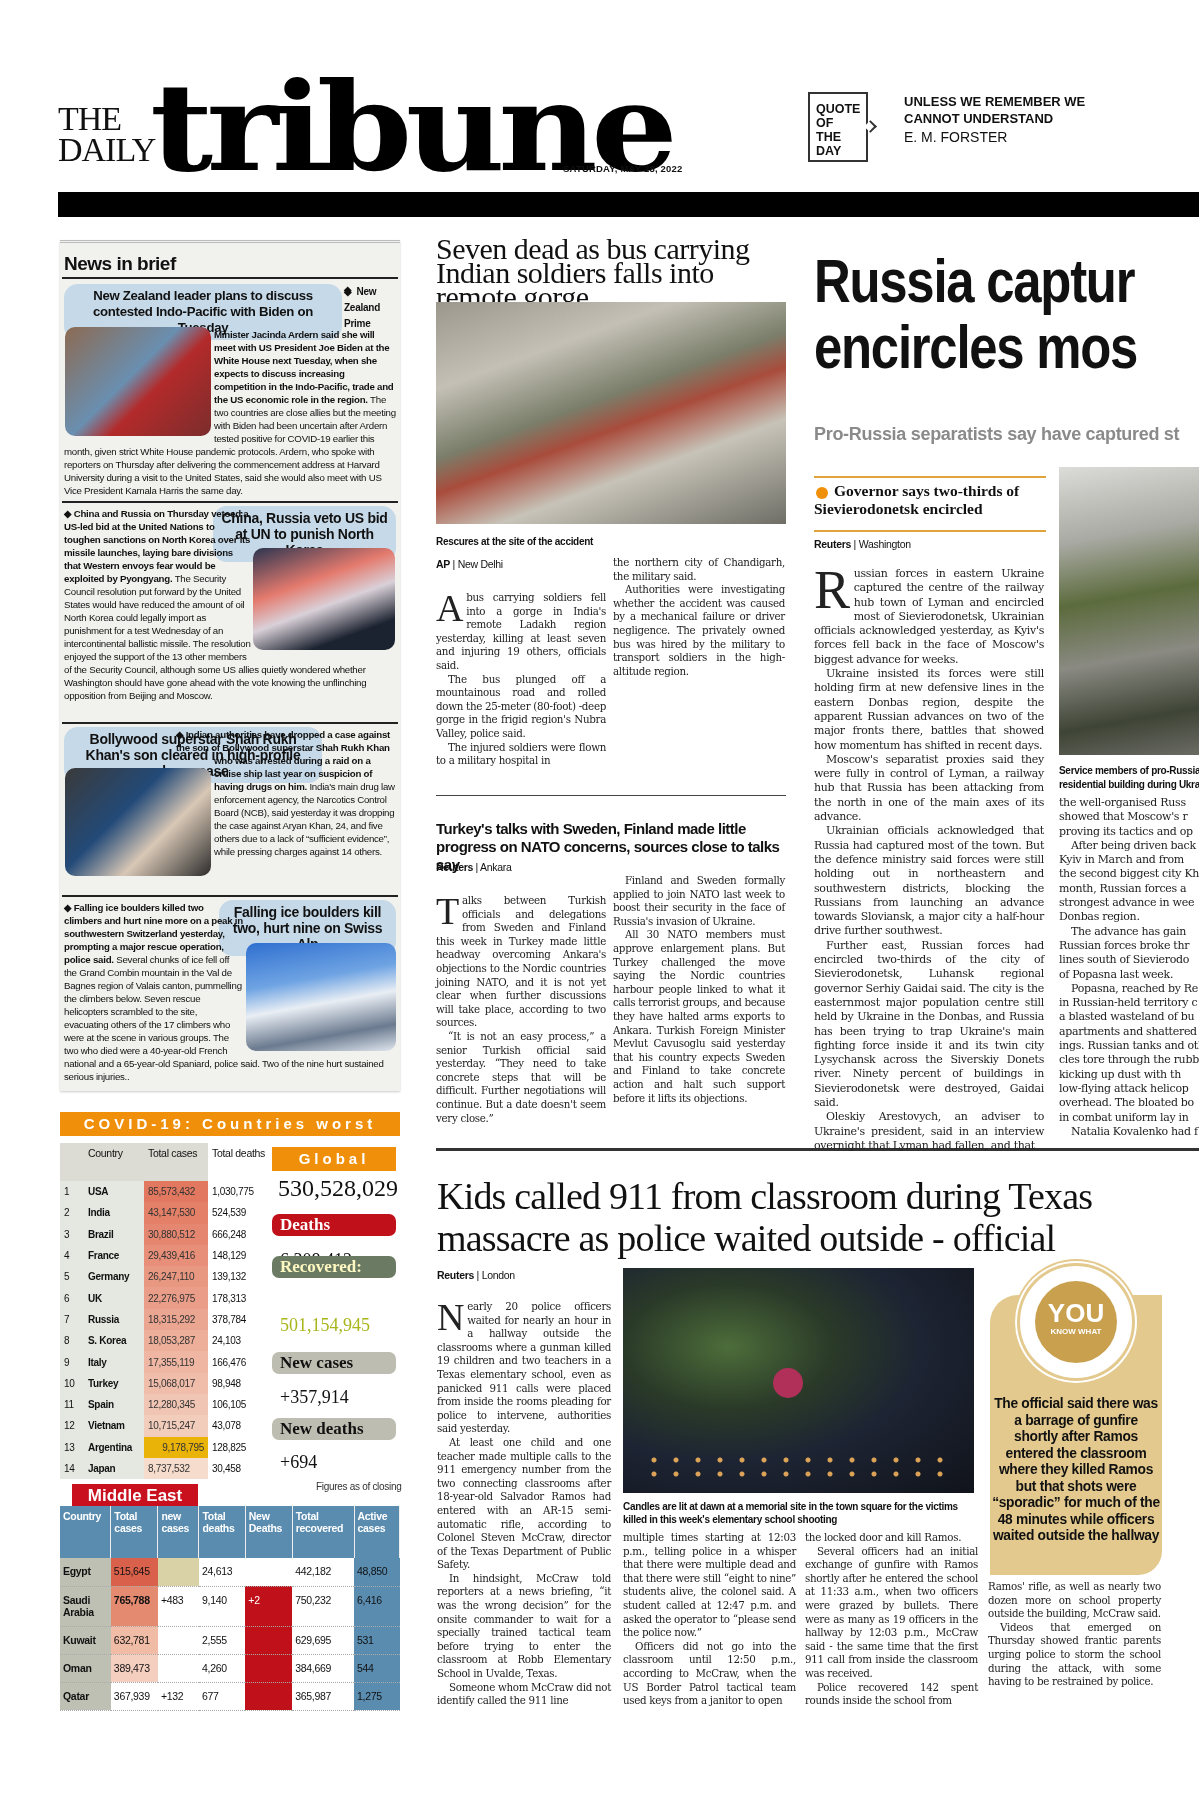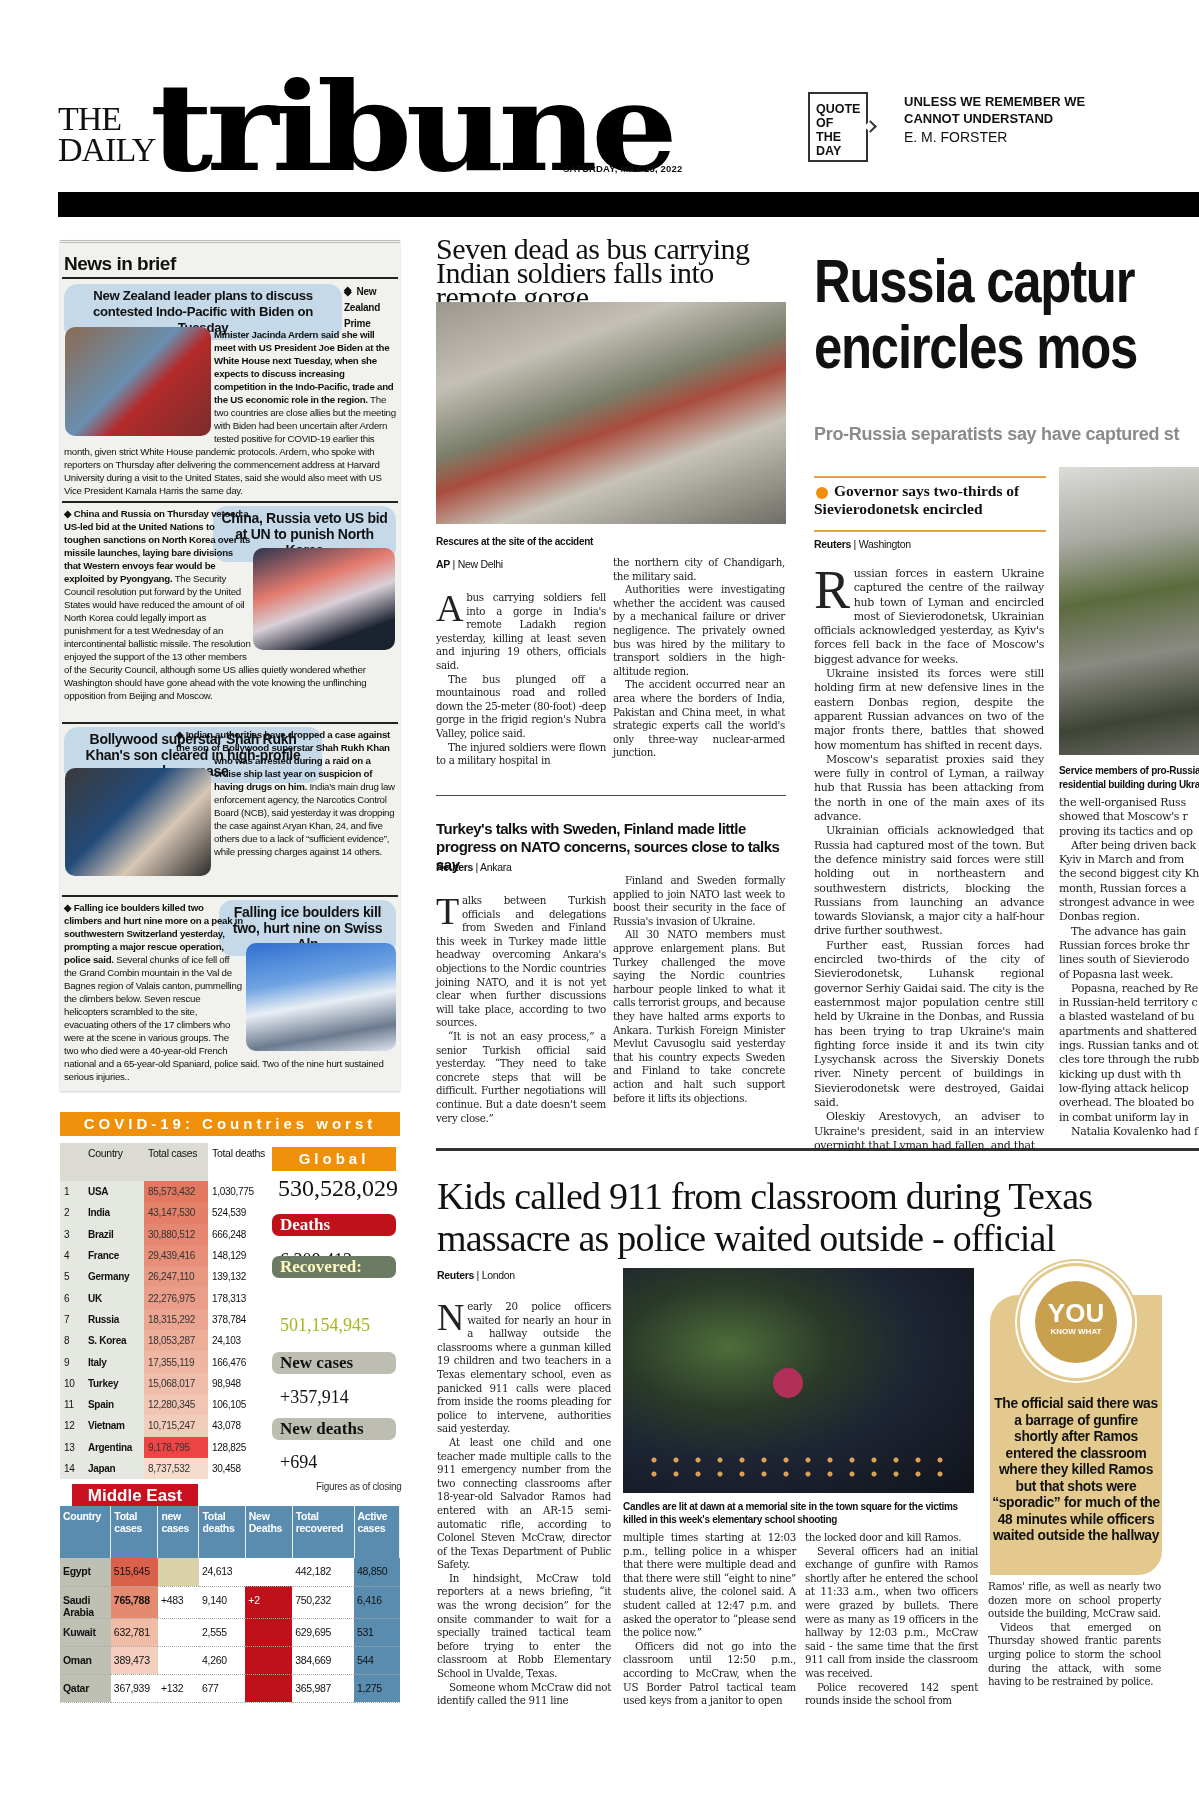--- a/index.html
+++ b/index.html
@@ -36,21 +36,21 @@
 #covid-table th{height:38px;vertical-align:top;padding-top:4px;background:#dcdcd4;font-size:10.5px;line-height:12px}
 #covid-table td.idx,#covid-table td.ctry{background:#e5e7e1}
 #covid-table tr td.cases{color:#333}
 #tally-head{left:272px;top:1147px;width:124px;height:24px;background:#f0900a;color:#fff;font-weight:bold;font-size:15px;letter-spacing:4px;text-align:center;line-height:24px}
 .big{position:absolute;font-family:"Liberation Serif",serif;font-size:18px;font-weight:normal}
 .lbl{position:absolute;width:124px;height:22px;border-radius:7px;font-family:"Liberation Serif",serif;font-weight:bold;font-size:17px;line-height:22px;padding-left:8px}
 #figures-note{left:316px;top:1481px;font-size:10px;color:#333}
 #me-title{left:72px;top:1484px;width:126px;height:24px;background:#c8101e;color:#fff;font-weight:bold;font-size:17px;line-height:24px;text-align:center}
 #me-table{left:60px;top:1506px;width:340px;font-size:10.5px}
 #me-table th{background:#5a8cb0;color:#fff;font-weight:bold;text-align:left;vertical-align:top;padding:4px 3px;height:52px;line-height:12px;border-right:1px solid #eee}
-#me-table td{padding:0 3px;height:28px;font-size:10.5px;border-bottom:1px dotted #aaa;vertical-align:top;padding-top:7px}
+#me-table td{padding:8px 3px;height:28px;font-size:10.5px;border-bottom:1px dotted #aaa;vertical-align:top;padding-top:7px}
 #me-table td.c{background:#bfc0b4;font-weight:bold}
 #me-table td.act{background:#5a8cb0;color:#111}
 #me-table td.nd{background:#c0101a;color:#fff}
 
 
 .hl-serif{position:absolute;font-family:"Liberation Serif",serif;color:#111}
 .byline{position:absolute;font-size:10.5px}
 .byline b{font-weight:bold}
 .col{position:absolute;font-family:"DejaVu Serif",serif;font-size:10.3px;line-height:13.6px;text-align:justify;letter-spacing:-0.3px;color:#222}
 .col p{text-indent:12px}
@@ -213,21 +213,21 @@
       </tr>
       <tr>
         <td class="idx">12</td>
         <td class="ctry" style="font-weight: bold;">Vietnam</td>
         <td class="cases" style="background: rgb(243, 205, 188);">10,715,247</td>
         <td class="deaths">43,078</td>
       </tr>
       <tr>
         <td class="idx">13</td>
         <td class="ctry" style="font-weight: bold;">Argentina</td>
-        <td class="cases" style="background: #ef4444;">9,178,795</td>
+        <td class="cases" style="background: #eab308; text-align: right;">9,178,795</td>
         <td class="deaths">128,825</td>
       </tr>
       <tr>
         <td class="idx">14</td>
         <td class="ctry" style="font-weight: bold;">Japan</td>
         <td class="cases" style="background: rgb(246, 220, 205);">8,737,532</td>
         <td class="deaths">30,458</td>
       </tr>
     </tbody>
 </table>
@@ -311,21 +311,20 @@
 <div class="caption cond" style="left:436px;top:535px">Rescures at the site of the accident</div>
 <div class="byline cond" style="left:436px;top:558px"><b>AP</b> | <span>New Delhi</span></div>
 <div class="col" id="bus-col1" style="left:436px;top:591px;width:170px">
     <p class="first"><span class="drop">A</span> bus carrying soldiers fell into a gorge in India's remote Ladakh region yesterday, killing at least seven and injuring 19 others, officials said.</p>
     <p>The bus plunged off a mountainous road and rolled down the 25-meter (80-foot) -deep gorge in the frigid region's Nubra Valley, police said.</p>
     <p>The injured soldiers were flown to a military hospital in</p>
   </div>
 <div class="col" id="bus-col2" style="left:613px;top:556px;width:172px">
     <p style="text-indent: 0px;">the northern city of Chandigarh, the military said.</p>
     <p>Authorities were investigating whether the accident was caused by a mechanical failure or driver negligence. The privately owned bus was hired by the military to transport soldiers in the high-altitude region.</p>
-    <p>The accident occurred near an area where the borders of India, Pakistan and China meet, in what strategic experts call the world's only three-way nuclear-armed junction.</p>
   </div>
 <div class="hrule" style="left:436px;top:795px;width:350px;background:#444"></div>
 
 <div class="abs cond" style="left:436px;top:820px;width:350px;font-weight:bold;font-size:15px;line-height:18px;letter-spacing:-0.5px">Turkey's talks with Sweden, Finland made little progress on NATO concerns, sources close to talks say</div>
 <div class="byline cond" style="left:436px;top:861px"><b>Reuters</b> | <span>Ankara</span></div>
 <div class="col" id="tk-col1" style="left:436px;top:894px;width:170px">
     <p class="first"><span class="drop">T</span>alks between Turkish officials and delegations from Sweden and Finland this week in Turkey made little headway overcoming Ankara's objections to the Nordic countries joining NATO, and it is not yet clear when further discussions will take place, according to two sources.</p>
     <p>“It is not an easy process,” a senior Turkish official said yesterday. “They need to take concrete steps that will be difficult. Further negotiations will continue. But a date doesn't seem very close.”</p>
   </div>
 <div class="col" id="tk-col2" style="left:613px;top:874px;width:172px">

